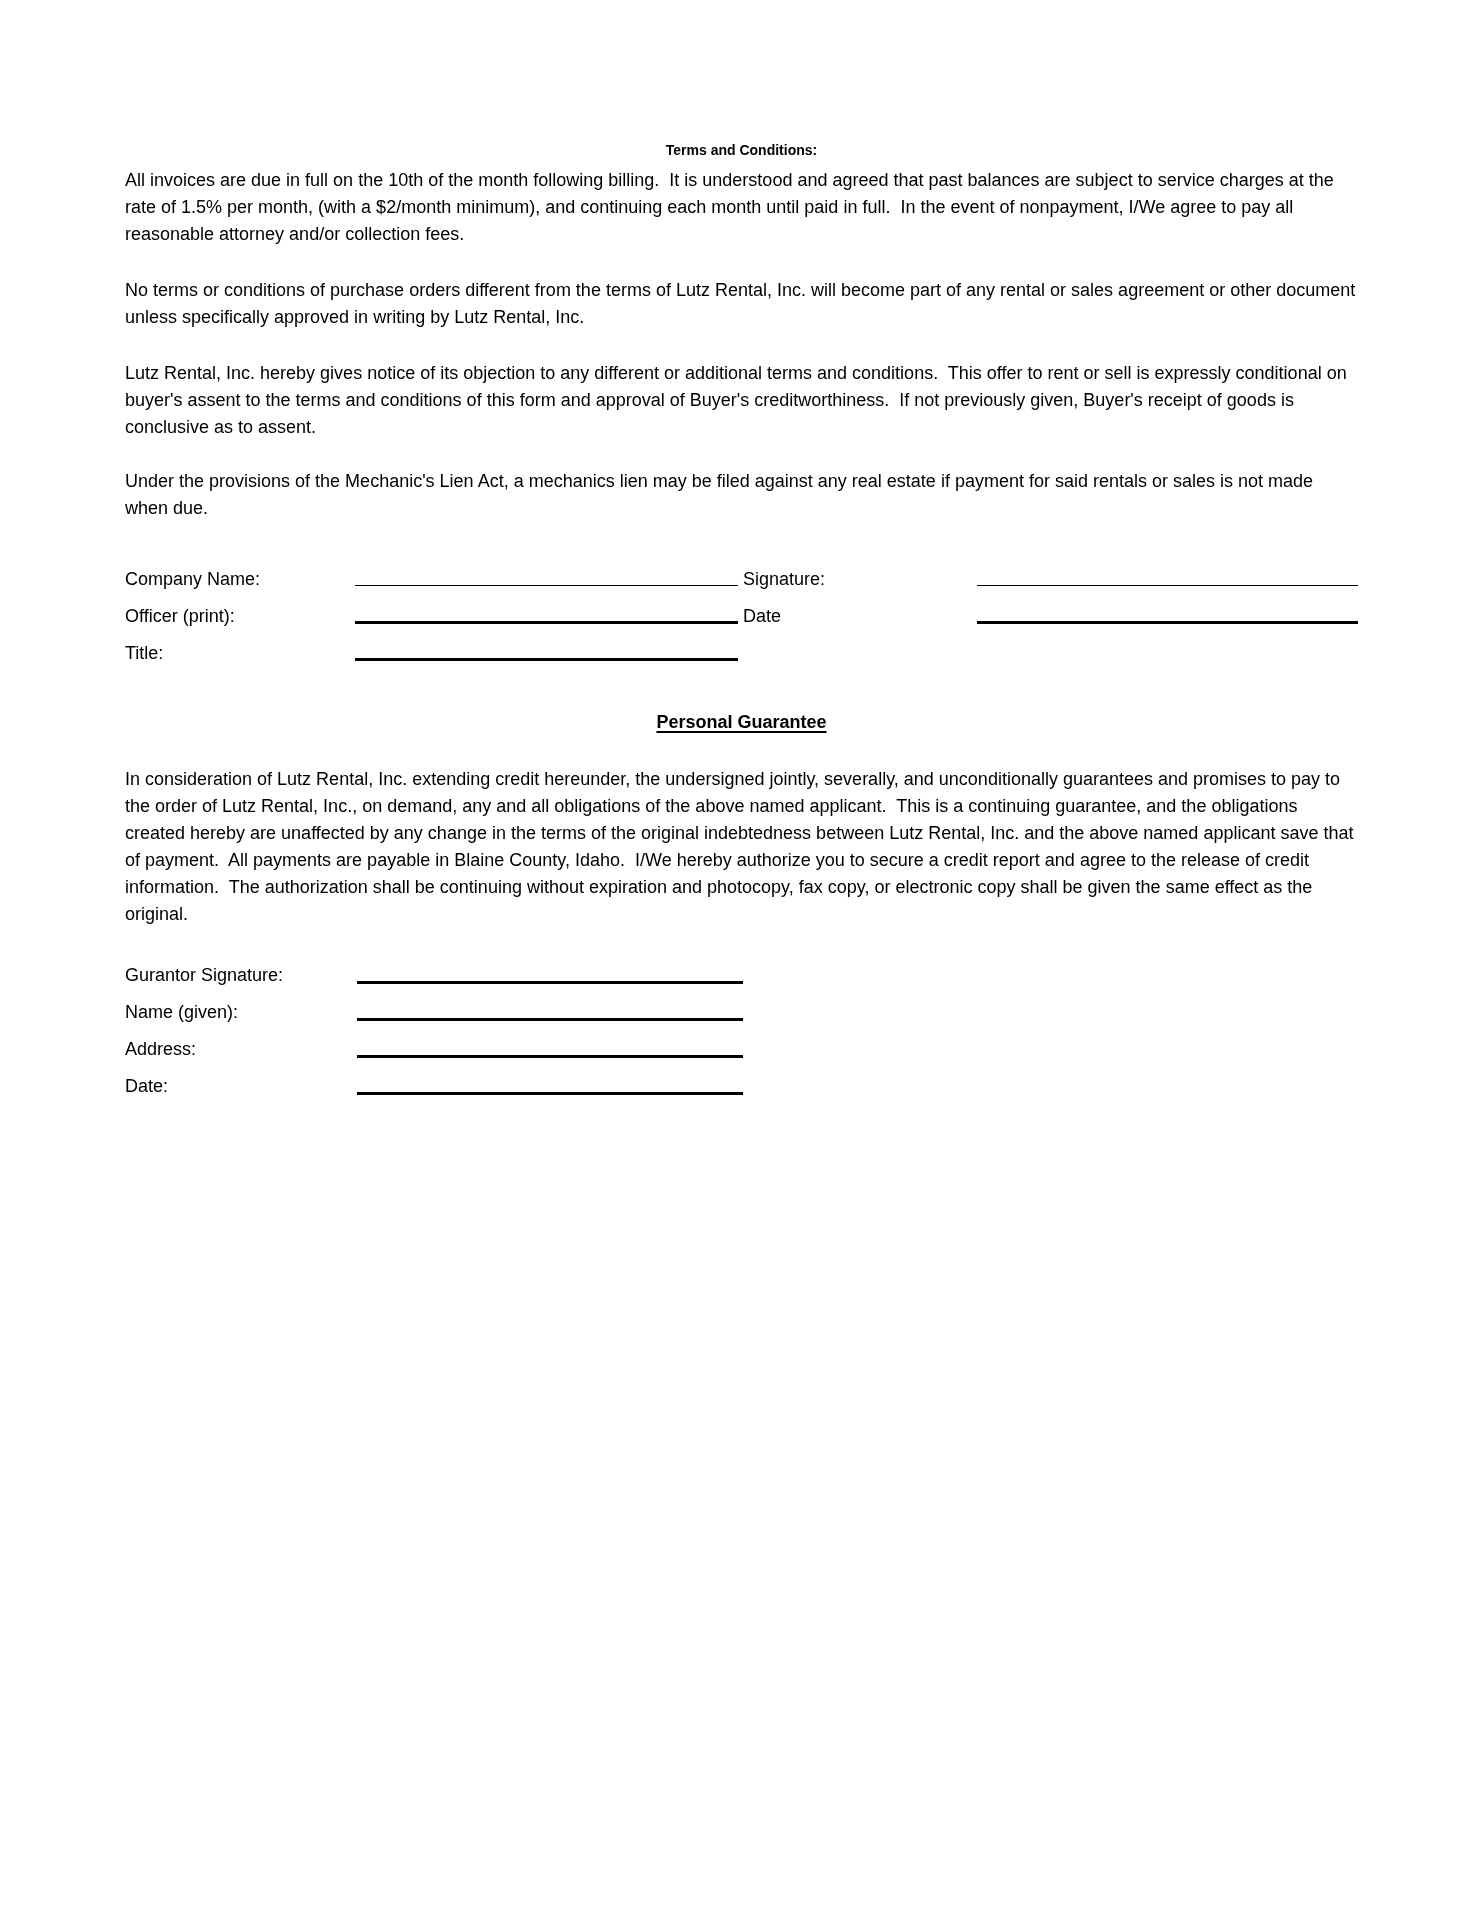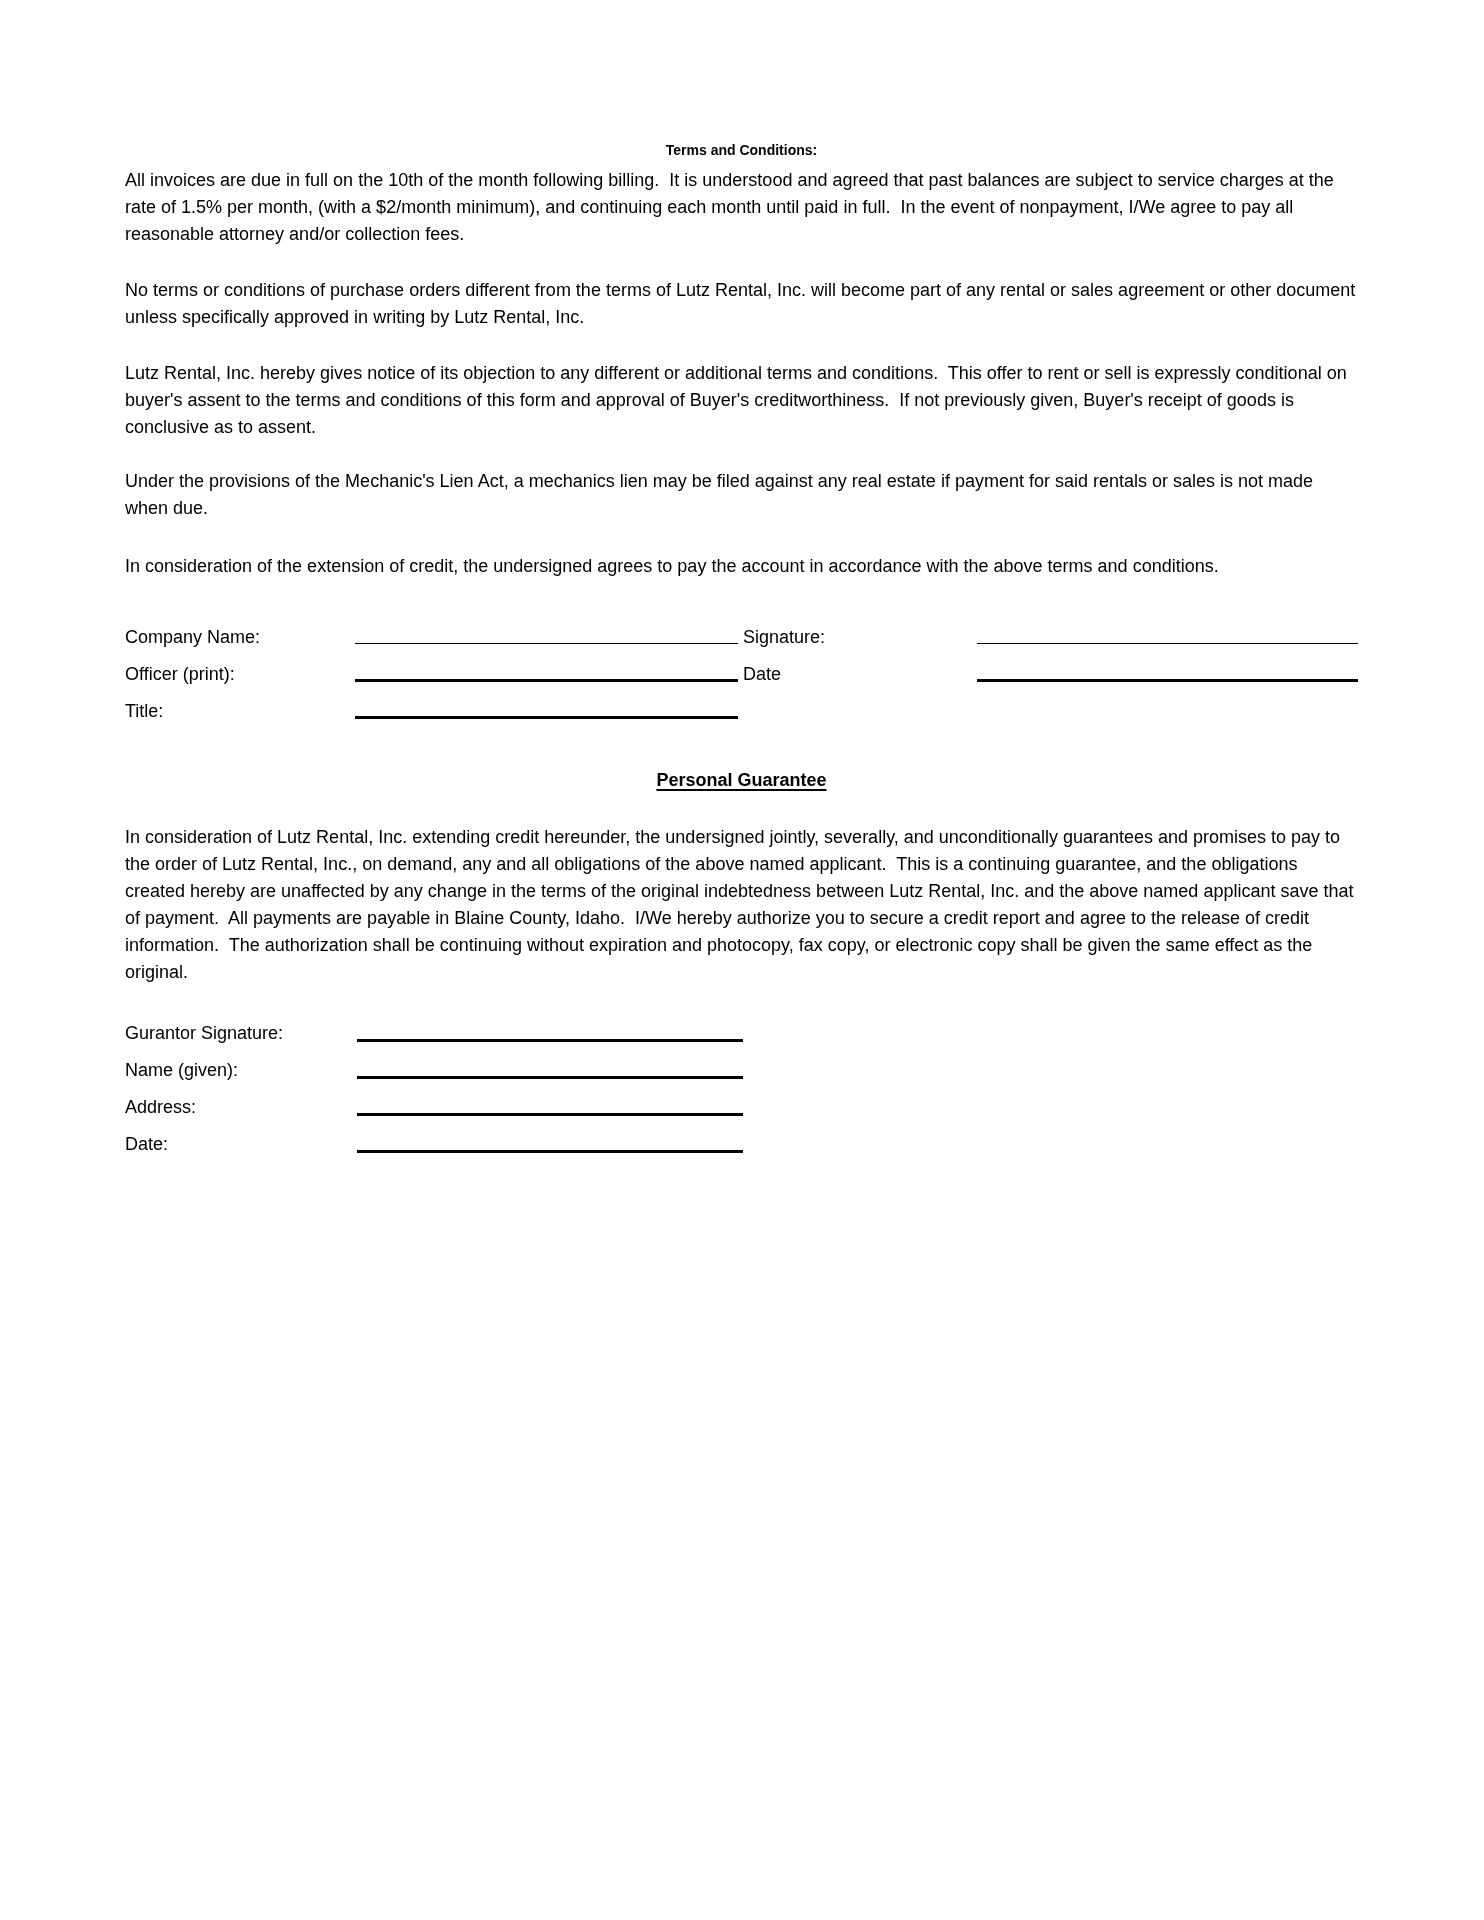--- a/index.html
+++ b/index.html
@@ -77,21 +77,20 @@
 
 <div class="page">
   <div class="content">
 
     <div class="doc-title">Terms and Conditions:</div>
 
     <p class="para para-1">All invoices are due in full on the 10th of the month following billing.  It is understood and agreed that past balances are subject to service charges at the rate of 1.5% per month, (with a $2/month minimum), and continuing each month until paid in full.  In the event of nonpayment, I/We agree to pay all reasonable attorney and/or collection fees.</p>
     <p class="para para-2">No terms or conditions of purchase orders different from the terms of Lutz Rental, Inc. will become part of any rental or sales agreement or other document unless specifically approved in writing by Lutz Rental, Inc.</p>
     <p class="para para-3">Lutz Rental, Inc. hereby gives notice of its objection to any different or additional terms and conditions.  This offer to rent or sell is expressly conditional on buyer's assent to the terms and conditions of this form and approval of Buyer's creditworthiness.  If not previously given, Buyer's receipt of goods is conclusive as to assent.</p>
     <p class="para para-4">Under the provisions of the Mechanic's Lien Act, a mechanics lien may be filed against any real estate if payment for said rentals or sales is not made when due.</p>
-    <p class="para para-5">In consideration of the extension of credit, the undersigned agrees to pay the account in accordance with the above terms and conditions.</p>
 
     <div class="top-form">
       <div class="tform-row">
         <div class="flabel">Company Name:</div>
         <div class="fline thin"></div>
         <div class="flabel right">Signature:</div>
         <div class="fline thin"></div>
       </div>
       <div class="tform-row">
         <div class="flabel">Officer (print):</div>

